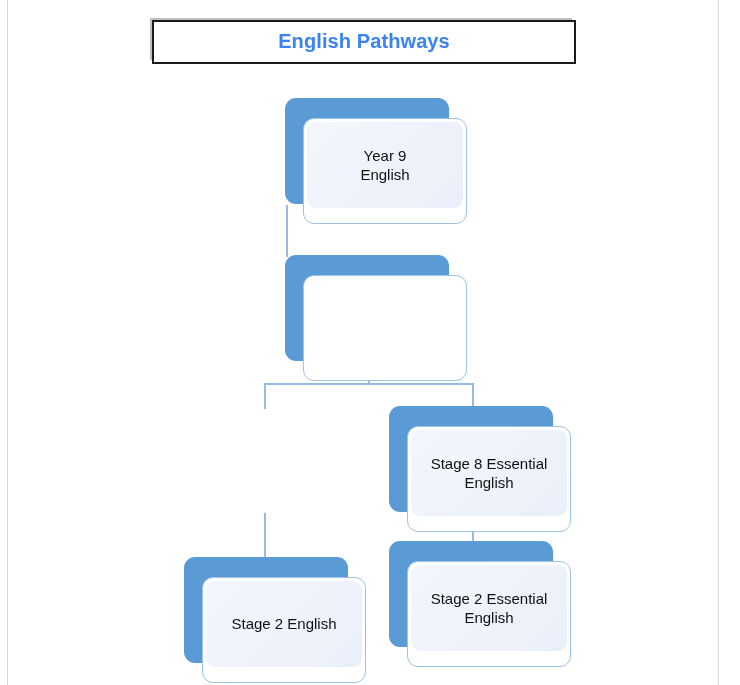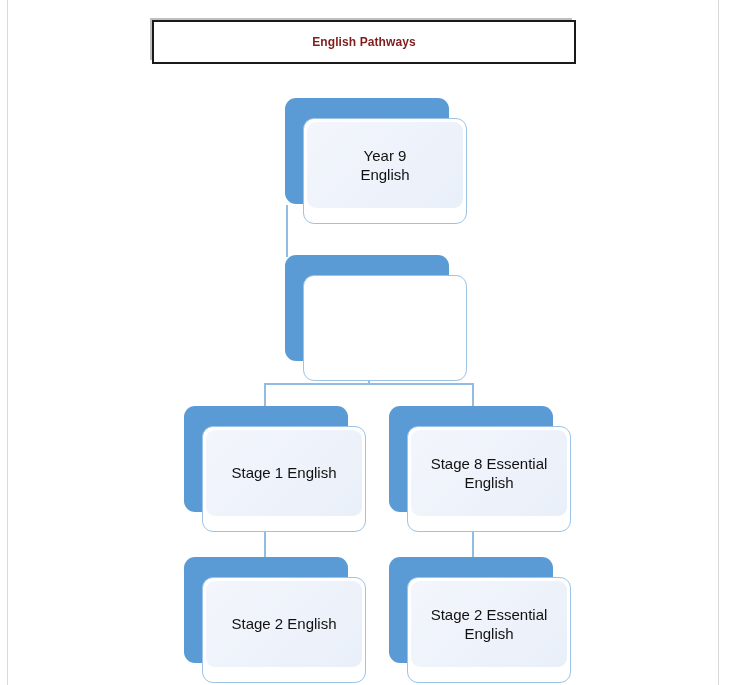--- a/index.html
+++ b/index.html
@@ -44,23 +44,23 @@
     box-shadow: -3px -3px 0 -1px #bfbfbf;
     box-sizing: border-box;
   }
   #title-text {
     position: absolute;
     left: 0;
     right: 0;
     top: 50%;
     transform: translateY(-52%);
     text-align: center;
-    font-size: 12px;
+    font-size: 20px;
     font-weight: bold;
-    color: #7f1d1d;
+    color: #3b82f6;
     letter-spacing: .1px;
   }
 
   
   .conn {
     position: absolute;
     background: #93bce3;
   }
   .conn.v { width: 2px; }
   .conn.h { height: 2px; }
@@ -144,46 +144,39 @@
       <div class="label">Year 9
 English</div>
     </div>
   </div>
 
   <div class="node" style="left:285px; top:255px;">
     <div class="plate"></div>
     <div class="card"></div>
   </div>
 
-  <div class="node" style="left:184px; top:406px;">
-    <div class="plate"></div>
-    <div class="card"></div>
-    <div class="panel">
-      <div class="label">Stage 1 English</div>
-    </div>
-  </div>
 
   <div class="node" style="left:389px; top:406px;">
     <div class="plate"></div>
     <div class="card"></div>
     <div class="panel">
       <div class="label">Stage 8 Essential
 English</div>
     </div>
   </div>
 
   <div class="node" style="left:184px; top:557px;">
     <div class="plate"></div>
     <div class="card"></div>
     <div class="panel">
       <div class="label">Stage 2 English</div>
     </div>
   </div>
 
-  <div class="node" style="left:389px; top:557px;padding-left:27px;">
+  <div class="node" style="left:389px; top:541px;padding-left:27px;">
     <div class="plate"></div>
     <div class="card"></div>
     <div class="panel">
       <div class="label">Stage 2 Essential
 English</div>
     </div>
   </div>
 
 </div>
 

